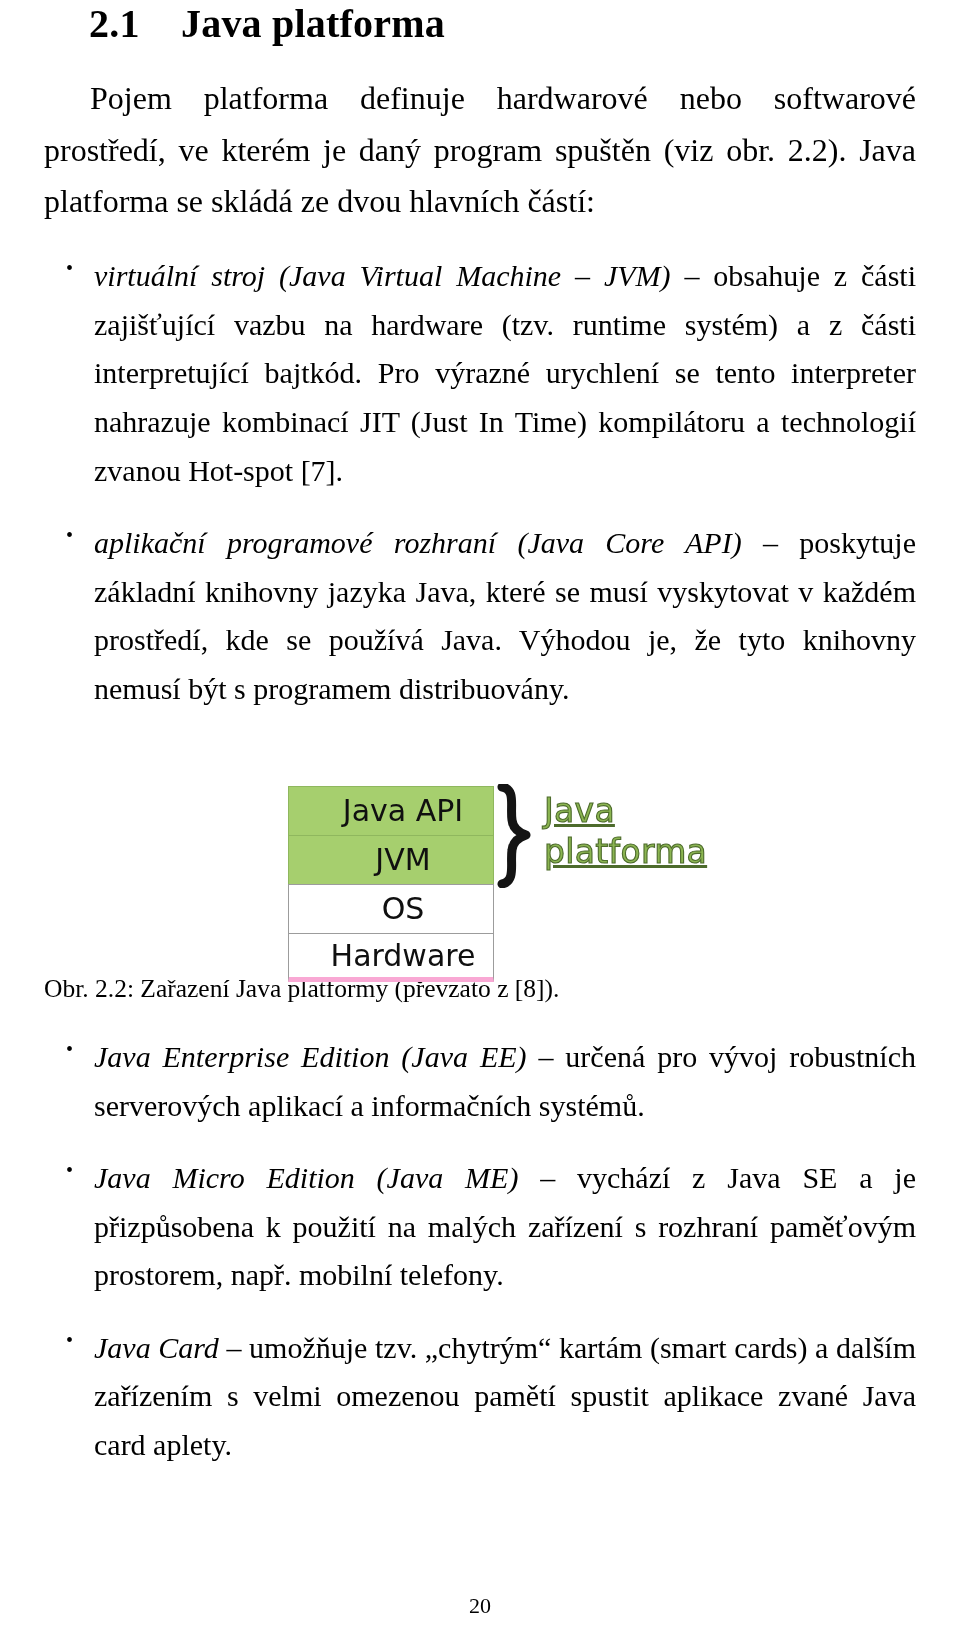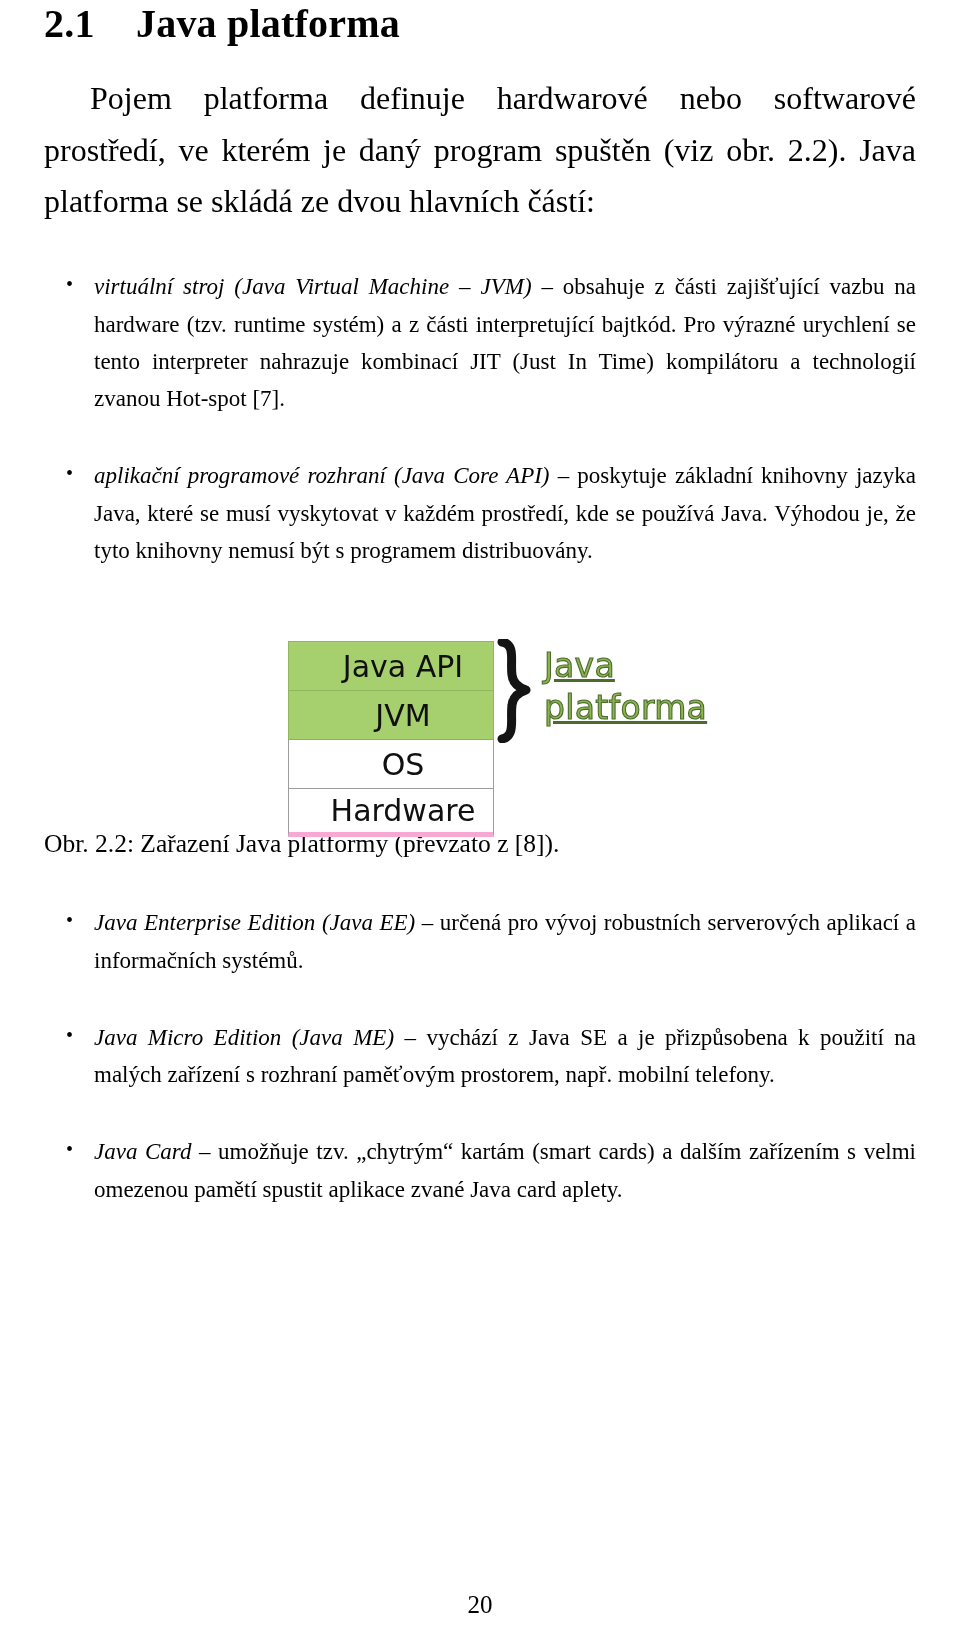--- a/index.html
+++ b/index.html
@@ -31,20 +31,21 @@
     font-weight: bold;
     letter-spacing: 0.2px;
     line-height: 1.12;
     font-family: "Liberation Serif", "DejaVu Serif", serif;
     display: flex;
     align-items: baseline;
   }
   .section-heading .num {
     min-width: 92px;
     display: inline-block;
+    margin-left: 45px;
   }
 
   
   .para {
     font-size: 32px;
     line-height: 1.62;
     text-align: justify;
     text-justify: inter-word;
     margin: 0;
     hyphens: manual;
@@ -59,25 +60,25 @@
 
   
   ul.bullets {
     list-style: none;
     margin: 0;
     padding: 0;
   }
   ul.bullets > li {
     position: relative;
     padding-left: 50px;
-    font-size: 23px;
+    font-size: 30px;
     line-height: 1.62;
     text-align: justify;
     text-justify: inter-word;
-    margin-top: 40px;
+    margin-top: 24px;
   }
   ul.bullets > li::before {
     content: "\2022";
     position: absolute;
     left: 22px;
     top: 0;
     font-size: 20px;
     line-height: 1.62;
   }
   .it {
@@ -147,21 +148,21 @@
     text-align: left;
   }
 
   
   .page-number {
     position: absolute;
     left: 0;
     right: 0;
     bottom: 24px;
     text-align: center;
-    font-size: 25px;
+    font-size: 22px;
   }
 </style>
 </head>
 <body>
 
 <div class="page">
 
   <h1 class="section-heading">
     <span class="num">2.1</span>
     <span>Java platforma</span>

